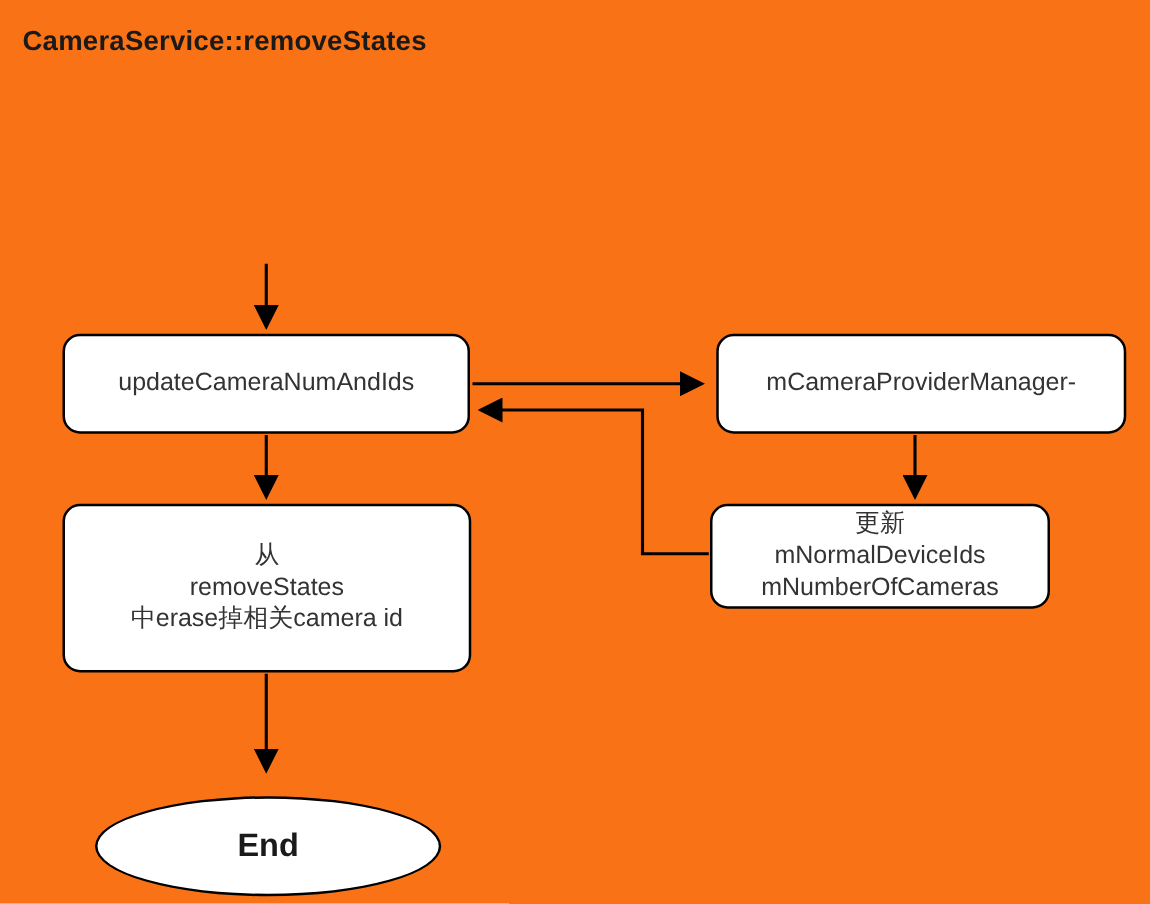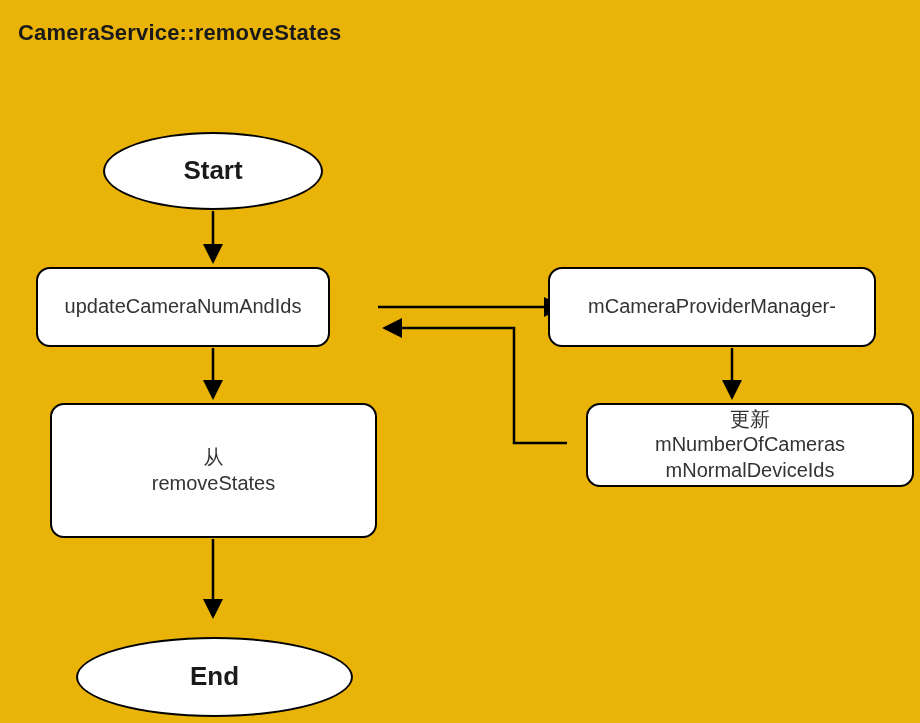--- a/index.html
+++ b/index.html
@@ -5,21 +5,21 @@
   html, body {
     margin: 0;
     padding: 0;
     background: #ffffff;
     font-family: "Liberation Sans", sans-serif;
   }
   .canvas {
     position: relative;
     width: 920px;
     height: 723px;
-    background: #eab308;
+    background: #f97316;
     overflow: hidden;
   }
   .diagram-title {
     position: absolute;
     left: 18px;
     top: 20px;
     font-size: 22px;
     font-weight: bold;
     color: #1a1a1a;
     letter-spacing: 0.2px;
@@ -48,23 +48,23 @@
   .node-rect {
     border-radius: 14px;
   }
   .node-ellipse {
     border-radius: 50%;
     font-weight: bold;
     font-size: 26px;
     color: #1a1a1a;
   }
   .node-start { left: 103px; top: 132px; width: 220px; height: 78px; }
-  .node-update-num { left: 36px;  top: 267px; width: 294px; height: 80px; text-align: right; }
-  .node-get-count  { left: 548px; top: 267px; width: 328px; height: 80px; }
-  .node-update-members { left: 568px; top: 403px; width: 328px; height: 84px; margin-left: 18px; }
+  .node-update-num { left: 50px;  top: 267px; width: 326px; height: 80px; text-align: right; }
+  .node-get-count  { left: 573px; top: 267px; width: 328px; height: 80px; }
+  .node-update-members { left: 568px; top: 403px; width: 272px; height: 84px; }
   .node-erase { left: 50px; top: 403px; width: 327px; height: 135px; }
   .node-end { left: 76px; top: 637px; width: 277px; height: 80px; }
   .watermark {
     position: absolute;
     right: 14px;
     bottom: 6px;
     font-size: 15px;
     color: #a00000;
     white-space: nowrap;
   }
@@ -100,41 +100,39 @@
 
     <path d="M732,348 L732,397" stroke="#000000" stroke-width="2.5" fill="none" marker-end="url(#arrow)"></path>
 
     <path d="M567,443 L514,443 L514,328 L385,328" stroke="#000000" stroke-width="2.5" fill="none" marker-end="url(#arrow)"></path>
 
     <path d="M213,348 L213,397" stroke="#000000" stroke-width="2.5" fill="none" marker-end="url(#arrow)"></path>
 
     <path d="M213,539 L213,616" stroke="#000000" stroke-width="2.5" fill="none" marker-end="url(#arrow)"></path>
   </svg>
 
-  <div class="node node-ellipse node-start">
-    <span>Start</span>
-  </div>
 
   <div class="node node-rect node-update-num">
     <span>updateCameraNumAndIds</span>
   </div>
 
   <div class="node node-rect node-get-count">
     <span>mCameraProviderManager-</span>
   </div>
 
   <div class="node node-rect node-update-members">
     <span>更新</span>
+    <span>mNormalDeviceIds</span>
     <span>mNumberOfCameras</span>
-    <span>mNormalDeviceIds</span>
   </div>
 
   <div class="node node-rect node-erase">
     <span>从</span>
     <span>removeStates</span>
+    <span>中erase掉相关camera id</span>
   </div>
 
   <div class="node node-ellipse node-end">
     <span>End</span>
   </div>
 
 
 </div>
 
 </body></html>

